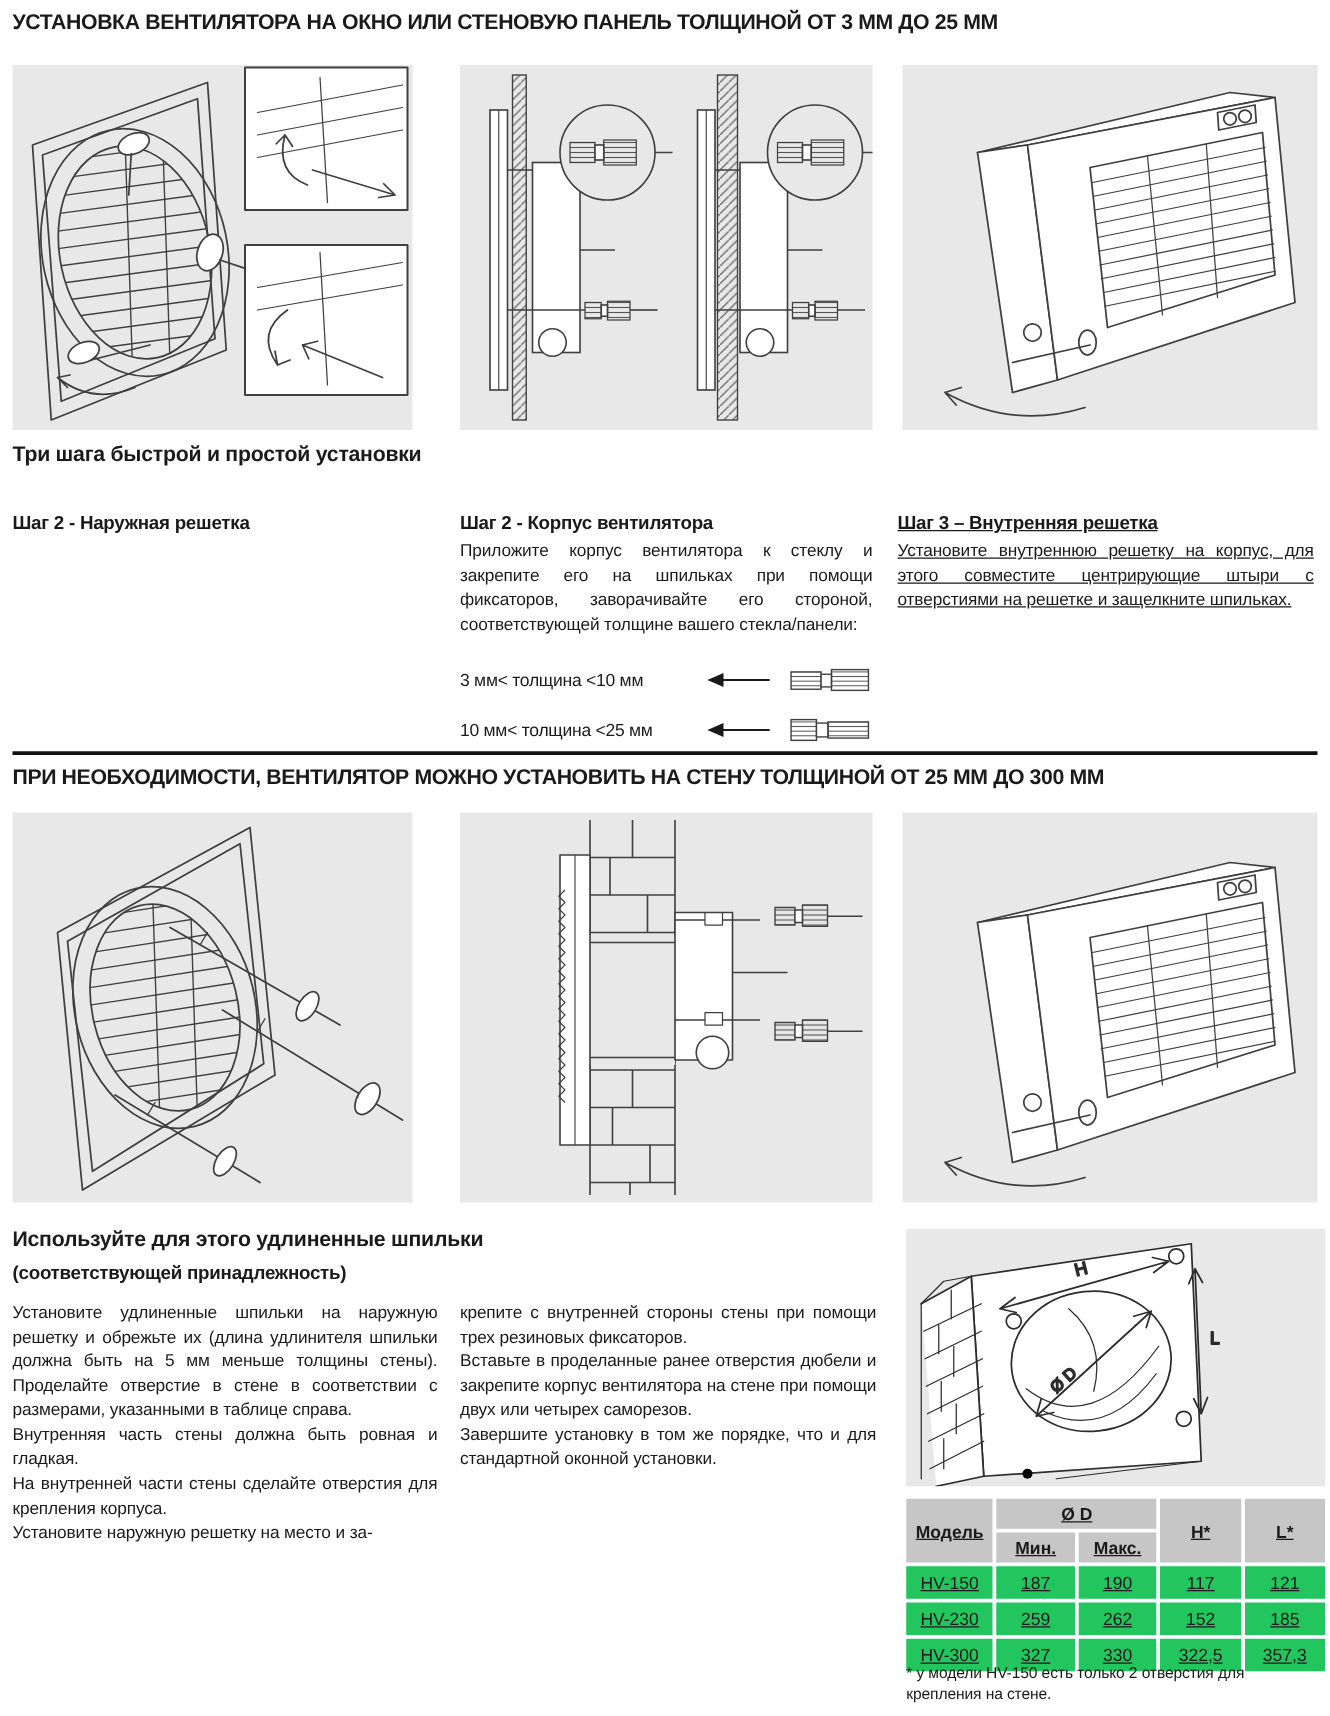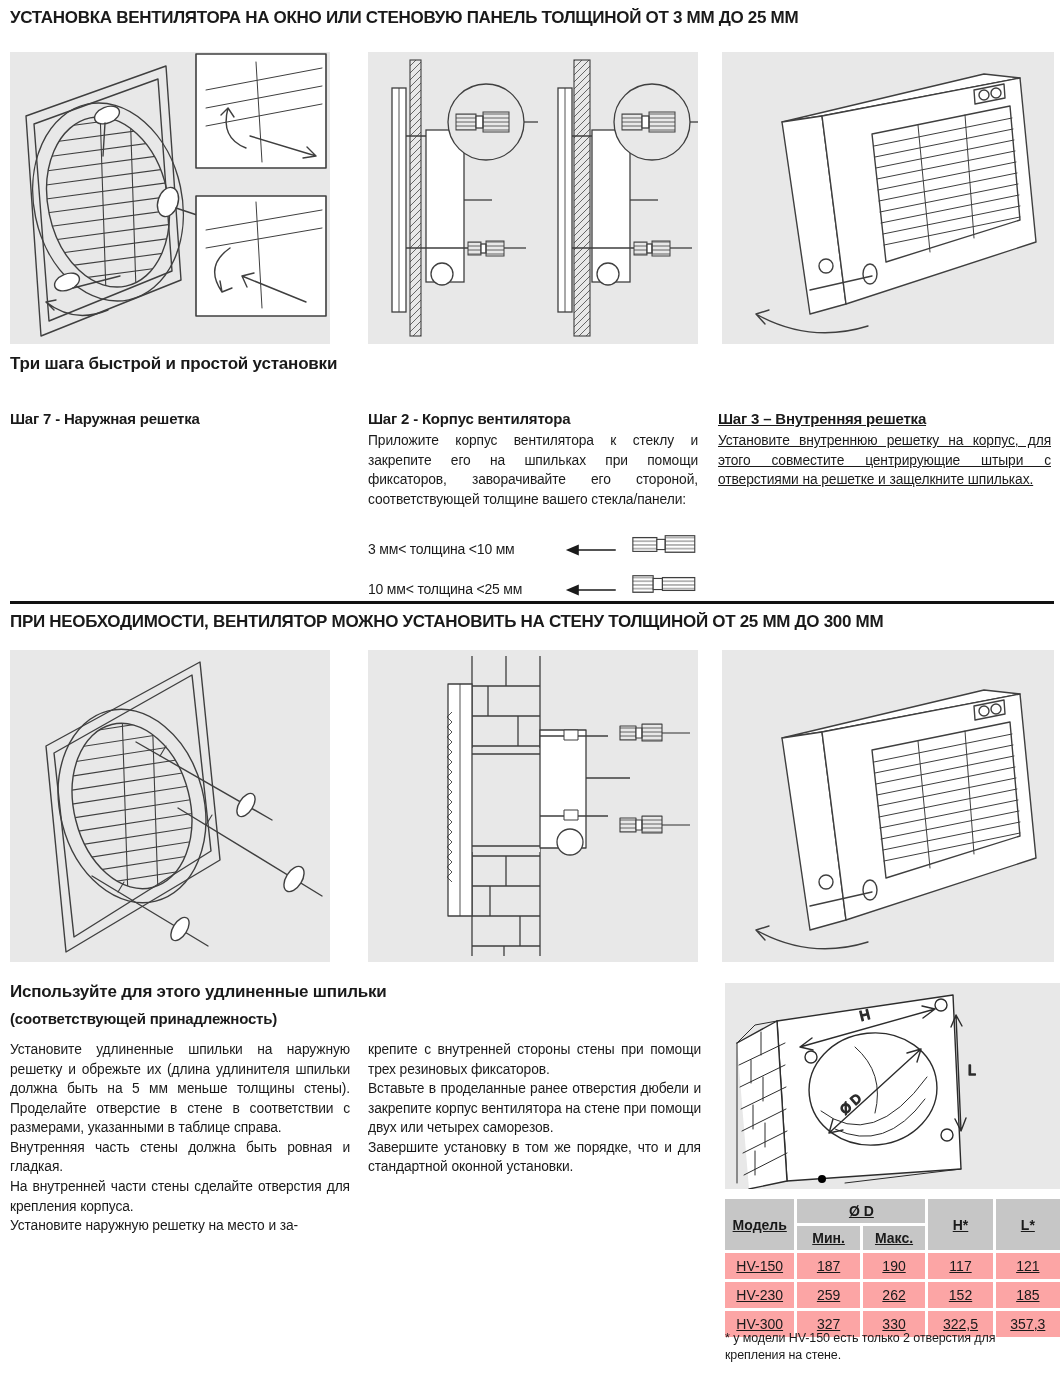--- a/index.html
+++ b/index.html
@@ -9,26 +9,26 @@
     overflow:hidden;
   }
   .abs{position:absolute;}
   .h1{font-size:17px;font-weight:bold;letter-spacing:-0.3px;}
   .subhead{font-size:17px;font-weight:bold;letter-spacing:-0.2px;}
   .subhead2{font-size:15px;font-weight:bold;letter-spacing:-0.2px;}
   .panel{background:#e8e8e8;}
   .stepTitle{font-size:15px;font-weight:bold;margin:0 0 4px 0;letter-spacing:-0.2px;}
   .bodyText{font-size:13.8px;line-height:1.42;text-align:justify;letter-spacing:-0.1px;margin:0;}
   .pre{white-space:pre-line;}
-  .thickRow{display:flex;align-items:flex-end;margin-top:14px;height:26px;}
+  .thickRow{display:flex;align-items:center;margin-top:14px;height:26px;}
   .thickRow .lbl{font-size:14px;width:212px;letter-spacing:-0.2px;}
   .divider{background:#111;height:2.5px;}
   table.spec{border-collapse:separate;border-spacing:3px;font-size:14px;margin-left:-3px;}
   table.spec th{background:#c6c6c6;font-weight:bold;padding:2px 4px;text-align:center;}
-  table.spec td{background:#fca5a5;padding:3px 4px;text-align:center;margin-left:17px;}
+  table.spec td{background:#22c55e;padding:3px 4px;text-align:center;margin-left:17px;}
   table.spec .cModel{width:62px;} table.spec .cMin{width:56px;}
   table.spec .cMax{width:56px;}  table.spec .cH{width:58px;} table.spec .cL{width:58px;}
   table.spec th{height:20px;} table.spec td{height:20px;}
   .footnote{font-size:12.5px;line-height:1.35;letter-spacing:-0.1px;}
   svg{display:block;}
 </style>
 </head>
 <body>
 
 <div class="abs h1" style="left:10px;top:8px;width:1044px;">УСТАНОВКА ВЕНТИЛЯТОРА НА ОКНО ИЛИ СТЕНОВУЮ ПАНЕЛЬ ТОЛЩИНОЙ ОТ 3 ММ ДО 25 ММ</div>
@@ -124,21 +124,21 @@
       <circle cx="104" cy="214" r="7" fill="#fff"></circle>
       <path d="M88 238 L150 224"></path>
       <path d="M34 262 Q88 292 146 274 M34 262 l13 -4 m-13 4 l9 10"></path>
     </g>
   </svg>
 </div>
 
 <div class="abs subhead" style="left:10px;top:354px;width:700px;">Три шага быстрой и простой установки</div>
 
 <div class="abs" style="left:10px;top:410px;width:338px;">
-  <div class="stepTitle">Шаг 7 - Наружная решетка</div>
+  <div class="stepTitle">Шаг 2 - Наружная решетка</div>
 </div>
 
 <div class="abs" style="left:368px;top:410px;width:330px;">
   <div class="stepTitle">Шаг 2 - Корпус вентилятора</div>
   <p class="bodyText">Приложите корпус вентилятора к стеклу и закрепите его на шпильках при помощи фиксаторов, заворачивайте его стороной, соответствующей толщине вашего стекла/панели:</p>
   <div class="thickRow" style="margin-top:22px;">
     <span class="lbl">3 мм&lt; толщина &lt;10 мм</span>
     <svg width="58" height="14" viewBox="0 0 58 14">
       <path d="M56 7 H14" stroke="#1a1a1a" stroke-width="1.6" fill="none"></path>
       <path d="M2 7 L16 1 L16 13 Z" fill="#1a1a1a"></path>

